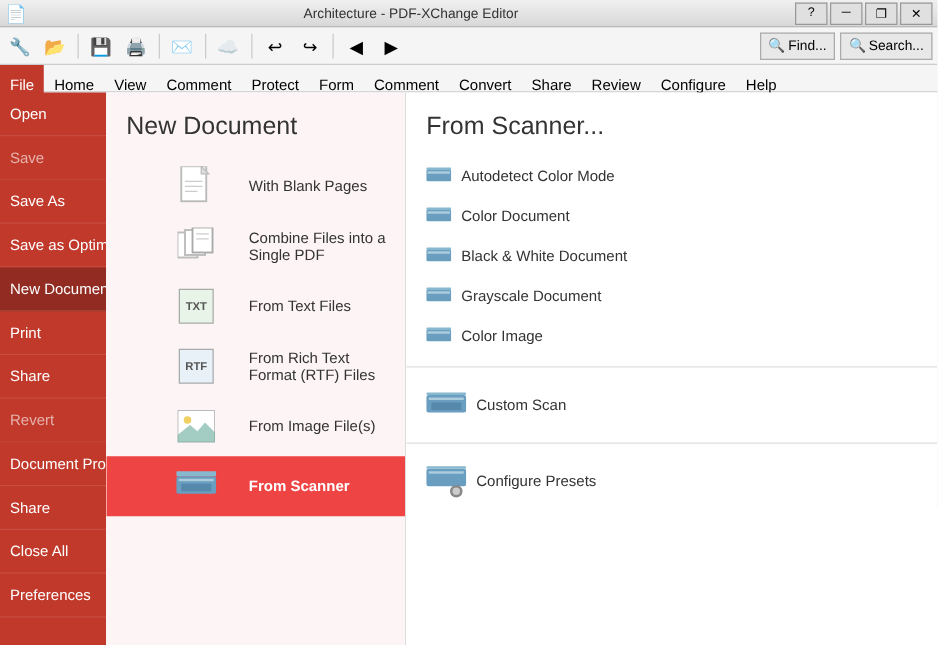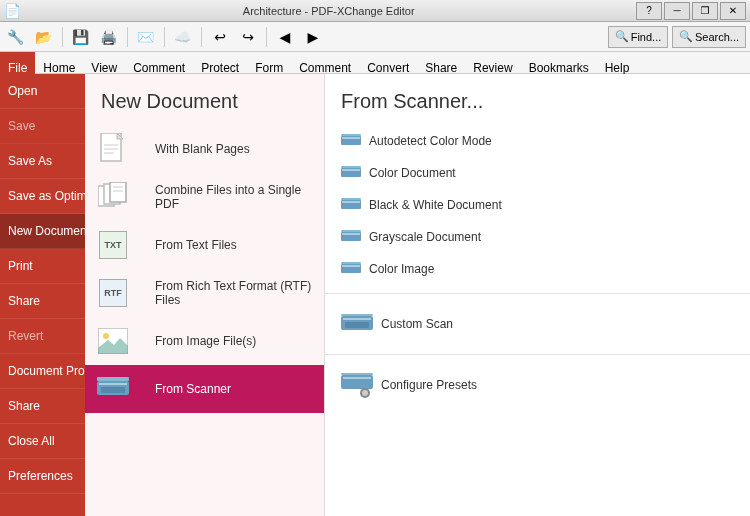--- a/index.html
+++ b/index.html
@@ -95,28 +95,29 @@
     }
     .doc-item {
       display: flex;
       align-items: center;
       padding: 8px 12px;
       cursor: pointer;
       gap: 26px;
       font-size: 12px;
       color: #333;
     }
-    .doc-item.selected { background: #be185d; color: white; }
+    .doc-item.selected { background: #ef4444; color: white; font-weight: bold; }
     .doc-icon {
       width: 32px;
       height: 32px;
       flex-shrink: 0;
       display: flex;
       align-items: center;
       justify-content: center;
+      margin-left: 44px;
     }
 
     
     .right-panel {
       flex: 1;
       padding: 0;
       overflow-y: auto;
       background: white;
     }
     .scanner-title {
@@ -206,21 +207,21 @@
 <div class="menu-item active">File</div>
     <div class="menu-item">Home</div>
     <div class="menu-item">View</div>
     <div class="menu-item">Comment</div>
     <div class="menu-item">Protect</div>
     <div class="menu-item">Form</div>
     <div class="menu-item">Comment</div>
     <div class="menu-item">Convert</div>
     <div class="menu-item">Share</div>
     <div class="menu-item">Review</div>
-    <div class="menu-item">Bookmarks</div>
+    <div class="menu-item">Configure</div>
     <div class="menu-item">Help</div>
   </div>
 
 <div class="main-layout">
 
   <div class="sidebar">
   <div class="sidebar-item">Open</div>
       <div class="sidebar-item dimmed">Save</div>
       <div class="sidebar-item">Save As</div>
       <div class="sidebar-item">Save as Optimized</div>

